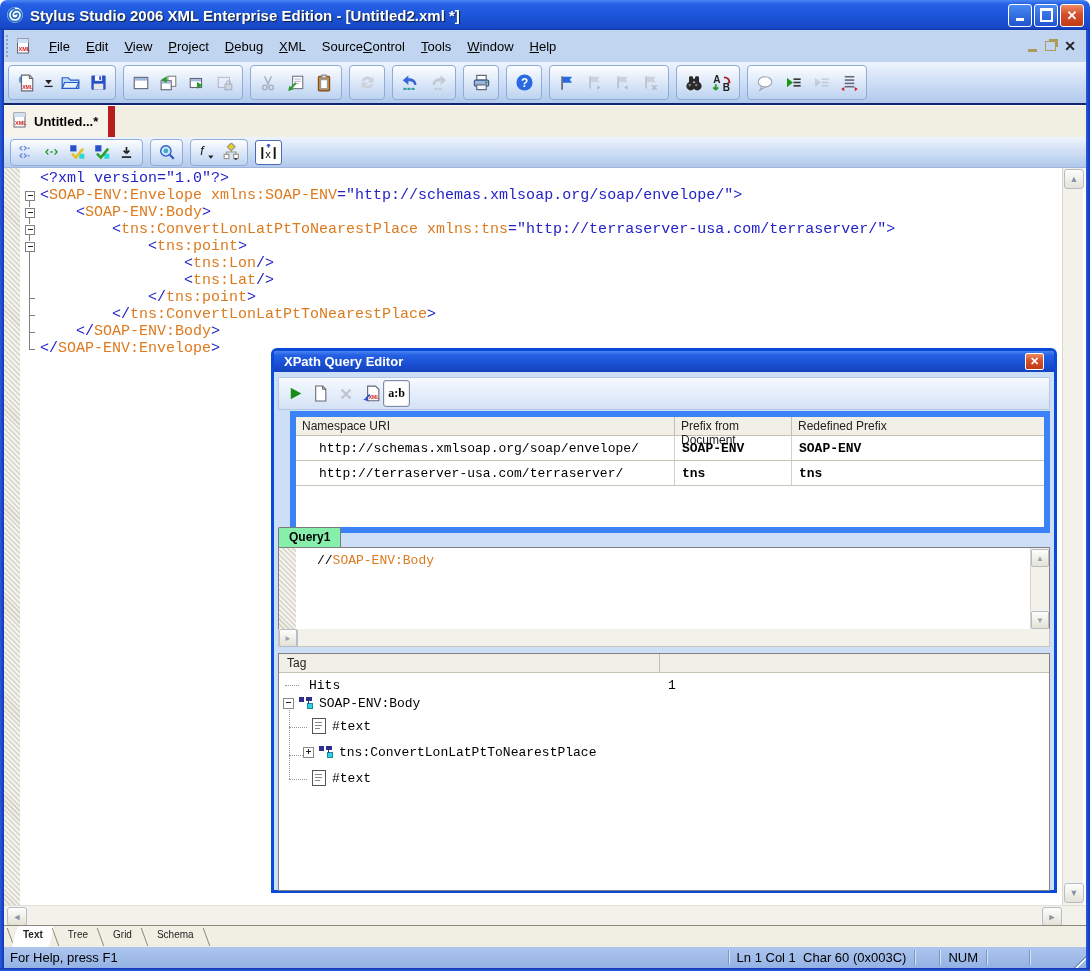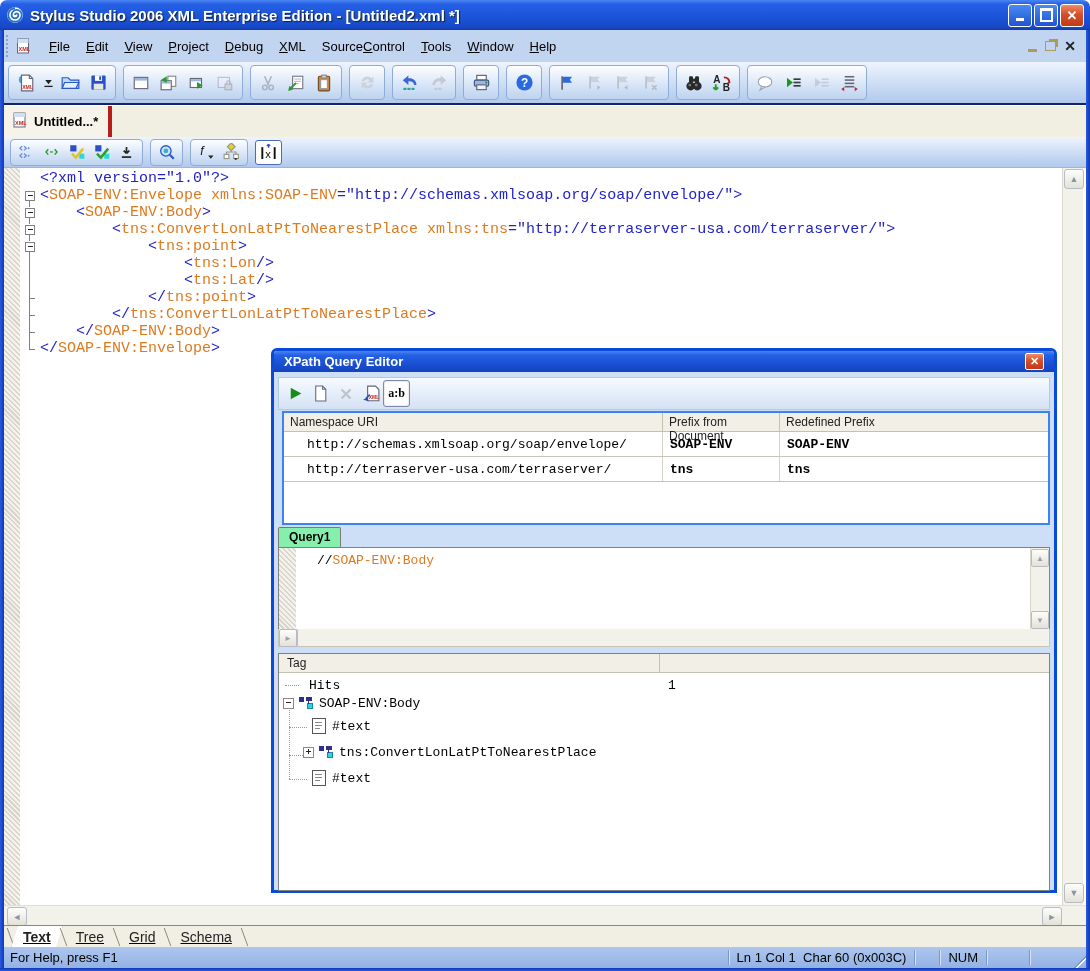--- a/index.html
+++ b/index.html
@@ -42,21 +42,21 @@
       background:linear-gradient(#fdfeff,#d9e6f8 55%,#bdd3f0);border:1px solid #8fabd6;border-radius:4px;}
   .tb-xml .tbgroup{height:25px;}
   .tbtn{width:28px;height:28px;display:flex;align-items:center;justify-content:center;border-radius:3px;}
   .tbtn.narrow{width:16px;}
   .tb-xml .tbtn{width:25px;height:23px;}
   .tbtn.pressed{background:#fff;border:1px solid #4a6cb4;}
   
   .tabrow{position:absolute;left:4px;right:4px;top:106px;height:31px;background:#f1efe2;
       border-bottom:1px solid #cdc9b8;display:flex;align-items:stretch;z-index:30;}
   .doctab{display:flex;align-items:center;gap:6px;padding:0 10px 0 8px;font-size:13px;font-weight:bold;
-      border-right:4px solid #b91c1c;background:#f6f4ea;}
+      border-right:7px solid #b91c1c;background:#f6f4ea;}
   
   .editor{position:absolute;left:4px;top:167px;width:1058px;height:738px;background:#fff;z-index:10;}
   .hatch{position:absolute;left:0;top:0;bottom:0;width:16px;
       background:repeating-linear-gradient(45deg,#d9d5cb 0 1.5px,#f4f2ec 1.5px 3.5px);}
   .code{position:absolute;left:16px;top:3px;right:0;font-family:"Liberation Mono",monospace;
       font-size:15px;line-height:17px;}
   .cline{display:flex;height:17px;}
   .ctext{white-space:pre;}
   .c-b{color:#2222c8;} .c-o{color:#dd7a1e;} .c-k{color:#000;}
   .gut{width:20px;flex:none;position:relative;}
@@ -86,21 +86,21 @@
       display:flex;align-items:center;padding:0 10px;border-radius:3px 3px 0 0;}
   .dlg-title-text{color:#fff;font-weight:bold;font-size:13px;flex:1;}
   .dlg-close{width:17px;height:15px;border-radius:2px;border:1px solid #fff;
       background:linear-gradient(#ef8b66,#d4502a 45%,#c03a16);display:flex;align-items:center;justify-content:center;
       color:#fff;font-weight:bold;font-size:11px;line-height:1;}
   .dlg-toolbar{position:absolute;left:4px;right:4px;top:26px;height:31px;
       background:linear-gradient(#f6fafe,#d4e2f6);border:1px solid #b4c8e4;display:flex;align-items:center;padding-left:4px;}
   .dbtn{width:25px;height:25px;display:flex;align-items:center;justify-content:center;border-radius:3px;}
   .dbtn.pressed{background:#fff;border:1px solid #7a8aa8;box-shadow:inset 0 0 2px #bbb;}
   .ab-txt{font-family:"Liberation Serif",serif;font-weight:bold;font-size:12px;}
-  .ns-table{position:absolute;left:8px;right:4px;top:60px;height:110px;background:#fff;border:2px solid #3b82f6;}
+  .ns-table{position:absolute;left:16px;right:4px;top:60px;height:110px;background:#fff;border:6px solid #3b82f6;}
   .ns-head{display:flex;height:18px;background:#f1efe6;border-bottom:1px solid #c4c1b2;font-size:12px;color:#222;}
   .ns-head > div{padding:2px 4px 0 6px;border-right:1px solid #c4c1b2;box-sizing:border-box;}
   .ns-c1{width:379px;} .ns-c2{width:117px;} .ns-c3{flex:1;border-right:none!important;}
   .nsrow{display:flex;height:24px;font-family:"Liberation Mono",monospace;font-size:13px;
       border-bottom:1px solid #c8c5b8;align-items:center;}
   .nsrow > div{border-right:1px solid #d4d1c4;height:100%;display:flex;align-items:center;box-sizing:border-box;}
   .nsrow .ns-c1{padding-left:23px;} .nsrow .ns-c2,.nsrow .ns-c3{padding-left:7px;font-weight:bold;}
   .qtabs{position:absolute;left:4px;top:176px;height:20px;display:flex;}
   .qtab{padding:2px 10px;font-size:12px;font-weight:bold;background:#86efac;
       border:1px solid #7a7a7a;border-bottom:none;border-radius:2px 2px 0 0;}
@@ -130,21 +130,21 @@
   .ico-el .b{left:7px;top:0;width:6px;height:4px;background:#30308c;}
   .ico-el .c{left:8px;top:6px;width:6px;height:6px;background:#2ad4e4;border:1px solid #1888a0;box-sizing:border-box;}
   .ico-el .d{left:9px;top:3px;width:1px;height:4px;background:#30308c;}
   .ico-txt{width:12px;height:14px;background:#fff;border:1px solid #555;flex:none;margin-right:6px;position:relative;}
   .ico-txt i{position:absolute;left:2px;height:1px;background:#888;width:7px;}
   .ico-txt .l1{top:3px;} .ico-txt .l2{top:6px;} .ico-txt .l3{top:9px;width:5px;}
   .conn{position:absolute;border-left:1px dotted #999;width:0;}
   .connh{position:absolute;border-top:1px dotted #999;height:0;}
   
   .viewtabs{position:absolute;left:4px;right:4px;top:925px;height:22px;background:#f1efe3;
-      border-top:1px solid #8a887c;display:flex;align-items:stretch;padding-left:6px;z-index:30;font-size:14px;text-decoration:underline;}
+      border-top:1px solid #8a887c;display:flex;align-items:stretch;padding-left:6px;z-index:30;font-size:10px;}
   .vtab{padding:3px 12px 0;position:relative;color:#222;}
   .vtab.act{background:#fff;font-weight:bold;box-shadow:0 0 0 1px #777;
       clip-path:polygon(7px 0,calc(100% - 0px) 0,calc(100% - 7px) 100%,0 100%);}
   .vsep{width:1px;background:#8a887c;transform:skewX(20deg);margin:2px 0;}
   .statusbar{position:absolute;left:4px;right:4px;top:947px;height:21px;
       background:linear-gradient(#aec6ee,#93b2e4);display:flex;align-items:center;font-size:13px;color:#000;z-index:30;}
   .st-help{padding-left:6px;flex:1;}
   .st-sep{width:1px;height:15px;background:#7a96c4;box-shadow:1px 0 0 #d6e2f6;}
   .st-pane{padding:0 8px;white-space:pre;}
   .st-grip{width:16px;height:16px;margin-left:4px;align-self:flex-end;

